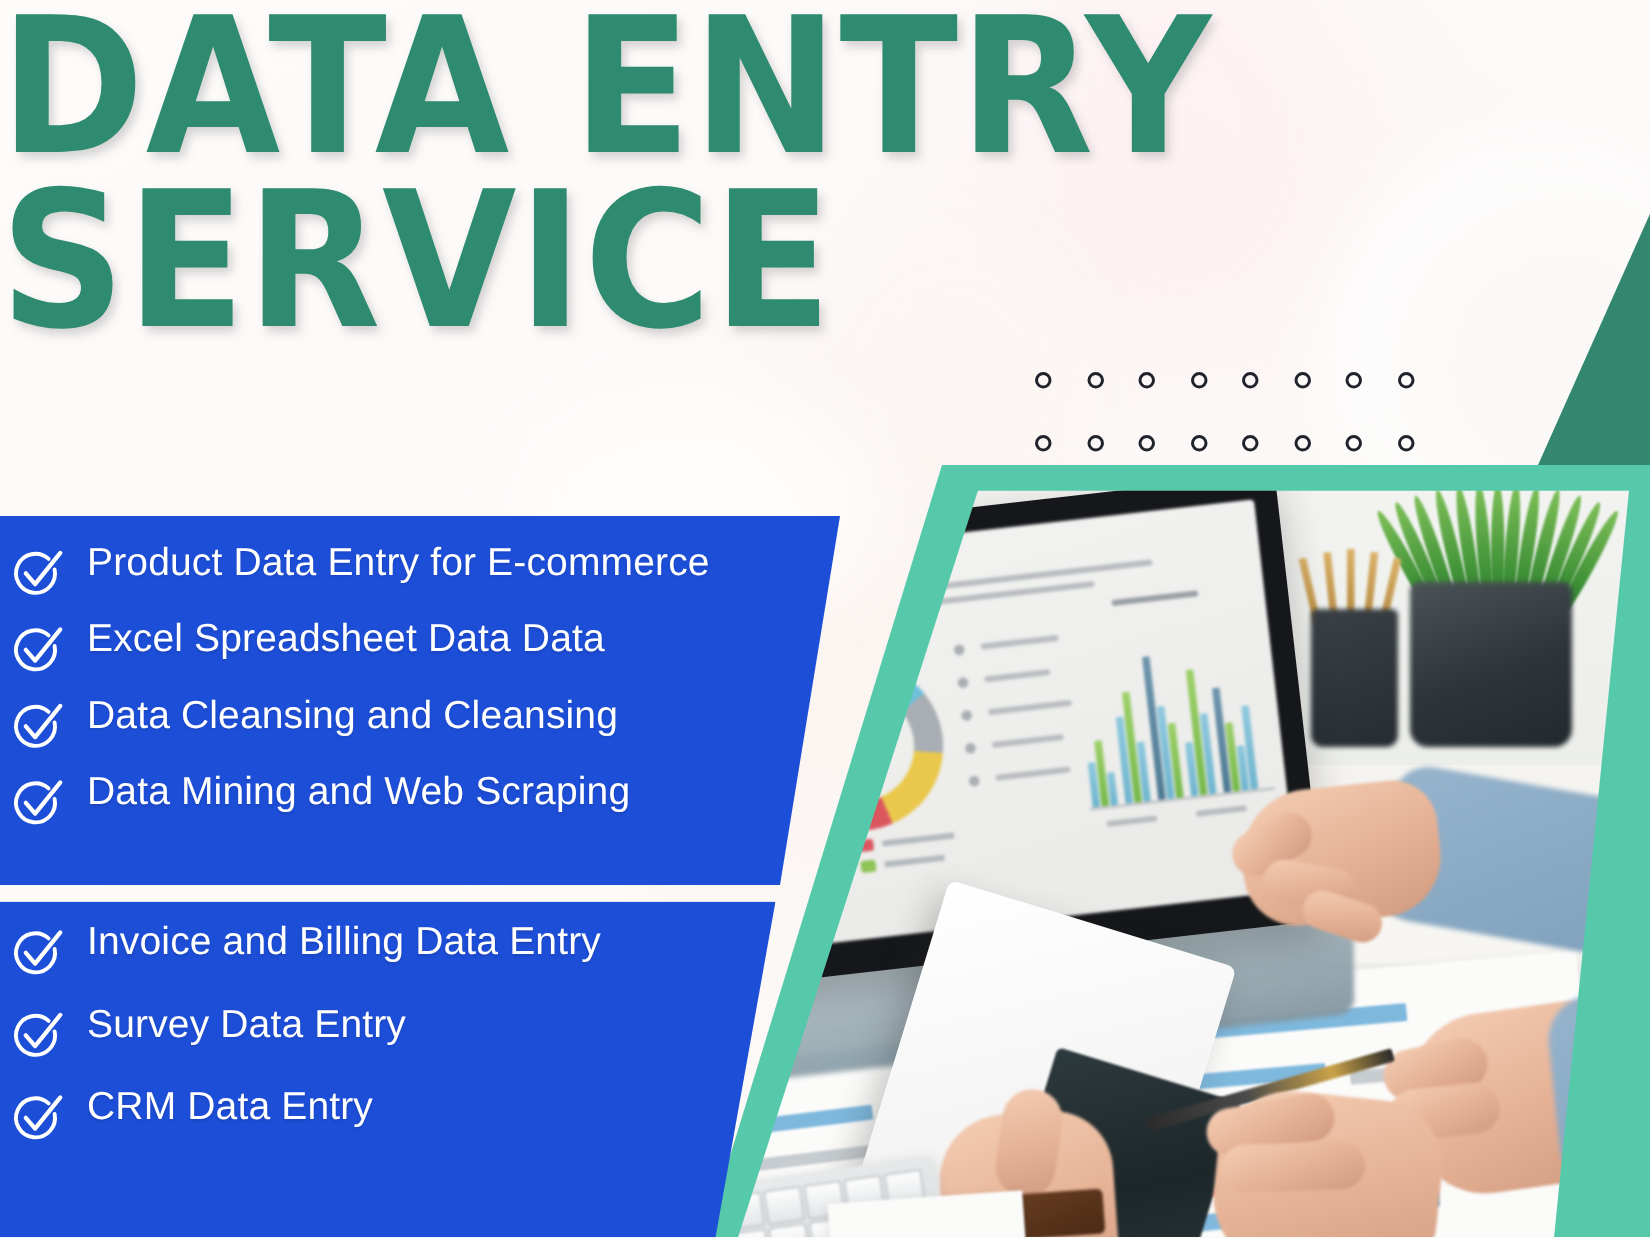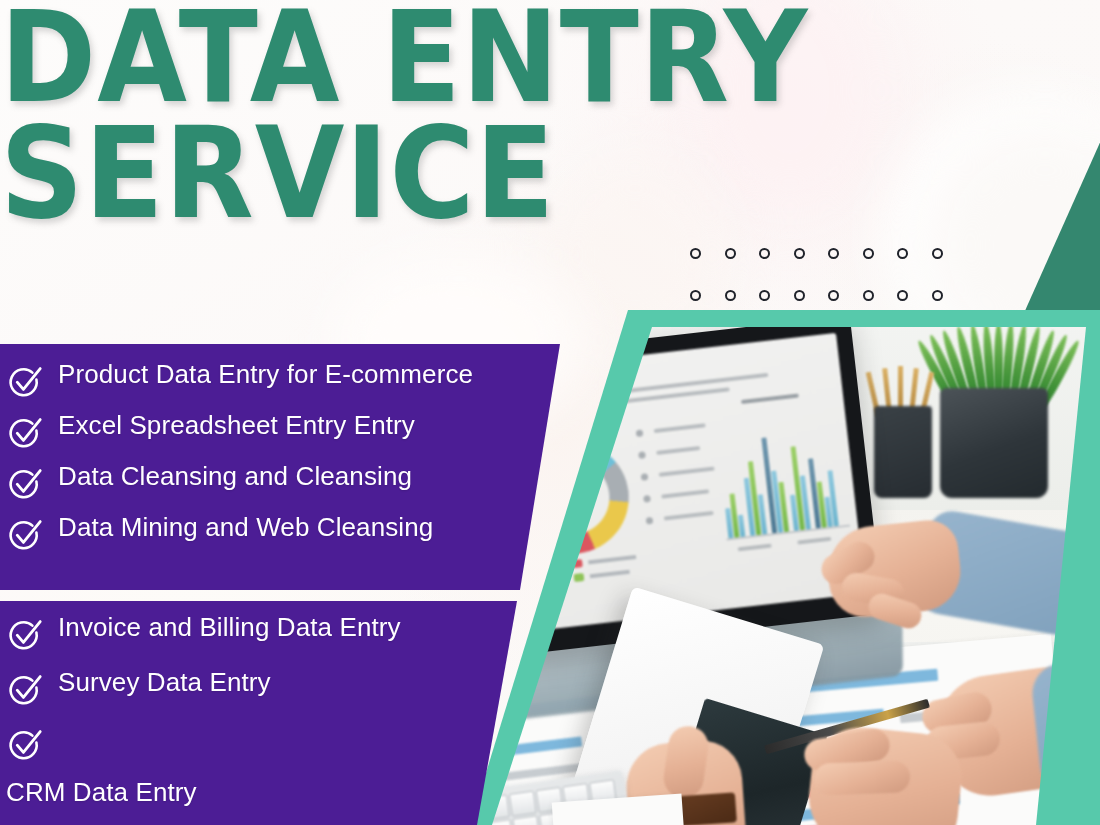--- a/index.html
+++ b/index.html
@@ -250,21 +250,21 @@
   .key {
     position: absolute;
     background: linear-gradient(180deg, #fdfdfd 0%, #e2e5e7 100%);
     border: 1px solid #b9bec2;
     border-radius: 2px;
   }
 
   
   .panel {
     position: absolute;
-    background: #4c1d95;
+    background: #1d4ed8;
     color: #ffffff;
   }
   .panel-top {
     left: 0; top: 344px;
     width: 600px; height: 246px;
     clip-path: polygon(0 0, 560px 0, 520px 246px, 0 246px);
   }
   .panel-bottom {
     left: 0; top: 601px;
     width: 600px; height: 224px;
@@ -501,56 +501,56 @@
             <path d="M26.4 9.6 A13 13 0 1 0 30.4 16.6" fill="none" stroke="#ffffff" stroke-width="2.6" stroke-linecap="round"></path>
             <path d="M11.2 19.2 L17.4 26.4 L34.2 5.6" fill="none" stroke="#ffffff" stroke-width="2.8" stroke-linecap="round" stroke-linejoin="round"></path>
           </svg>
           <div class="li-text">Product Data Entry for E-commerce</div>
         </div>
         <div class="li" style="margin-bottom: 10px;">
           <svg width="38" height="38" viewBox="0 0 38 38" class="check-icon">
             <path d="M26.4 9.6 A13 13 0 1 0 30.4 16.6" fill="none" stroke="#ffffff" stroke-width="2.6" stroke-linecap="round"></path>
             <path d="M11.2 19.2 L17.4 26.4 L34.2 5.6" fill="none" stroke="#ffffff" stroke-width="2.8" stroke-linecap="round" stroke-linejoin="round"></path>
           </svg>
-          <div class="li-text">Excel Spreadsheet Entry Entry</div>
+          <div class="li-text">Excel Spreadsheet Data Data</div>
         </div>
         <div class="li" style="margin-bottom: 10px;">
           <svg width="38" height="38" viewBox="0 0 38 38" class="check-icon">
             <path d="M26.4 9.6 A13 13 0 1 0 30.4 16.6" fill="none" stroke="#ffffff" stroke-width="2.6" stroke-linecap="round"></path>
             <path d="M11.2 19.2 L17.4 26.4 L34.2 5.6" fill="none" stroke="#ffffff" stroke-width="2.8" stroke-linecap="round" stroke-linejoin="round"></path>
           </svg>
           <div class="li-text">Data Cleansing and Cleansing</div>
         </div>
         <div class="li" style="margin-bottom: 10px;">
           <svg width="38" height="38" viewBox="0 0 38 38" class="check-icon">
             <path d="M26.4 9.6 A13 13 0 1 0 30.4 16.6" fill="none" stroke="#ffffff" stroke-width="2.6" stroke-linecap="round"></path>
             <path d="M11.2 19.2 L17.4 26.4 L34.2 5.6" fill="none" stroke="#ffffff" stroke-width="2.8" stroke-linecap="round" stroke-linejoin="round"></path>
           </svg>
-          <div class="li-text">Data Mining and Web Cleansing</div>
+          <div class="li-text">Data Mining and Web Scraping</div>
         </div>
       </div>
   </div>
 
   <div class="panel panel-bottom">
     <div class="list" id="listSecondary" style="padding-top:12px;">
         <div class="li" style="margin-bottom: 14px;">
           <svg width="38" height="38" viewBox="0 0 38 38" class="check-icon">
             <path d="M26.4 9.6 A13 13 0 1 0 30.4 16.6" fill="none" stroke="#ffffff" stroke-width="2.6" stroke-linecap="round"></path>
             <path d="M11.2 19.2 L17.4 26.4 L34.2 5.6" fill="none" stroke="#ffffff" stroke-width="2.8" stroke-linecap="round" stroke-linejoin="round"></path>
           </svg>
           <div class="li-text">Invoice and Billing Data Entry</div>
         </div>
         <div class="li" style="margin-bottom: 14px;">
           <svg width="38" height="38" viewBox="0 0 38 38" class="check-icon">
             <path d="M26.4 9.6 A13 13 0 1 0 30.4 16.6" fill="none" stroke="#ffffff" stroke-width="2.6" stroke-linecap="round"></path>
             <path d="M11.2 19.2 L17.4 26.4 L34.2 5.6" fill="none" stroke="#ffffff" stroke-width="2.8" stroke-linecap="round" stroke-linejoin="round"></path>
           </svg>
           <div class="li-text">Survey Data Entry</div>
         </div>
-        <div class="li" style="margin-bottom: 14px; flex-direction: column;">
+        <div class="li" style="margin-bottom: 14px;">
           <svg width="38" height="38" viewBox="0 0 38 38" class="check-icon">
             <path d="M26.4 9.6 A13 13 0 1 0 30.4 16.6" fill="none" stroke="#ffffff" stroke-width="2.6" stroke-linecap="round"></path>
             <path d="M11.2 19.2 L17.4 26.4 L34.2 5.6" fill="none" stroke="#ffffff" stroke-width="2.8" stroke-linecap="round" stroke-linejoin="round"></path>
           </svg>
           <div class="li-text">CRM Data Entry</div>
         </div>
       </div>
   </div>
 
   <div class="headline">

